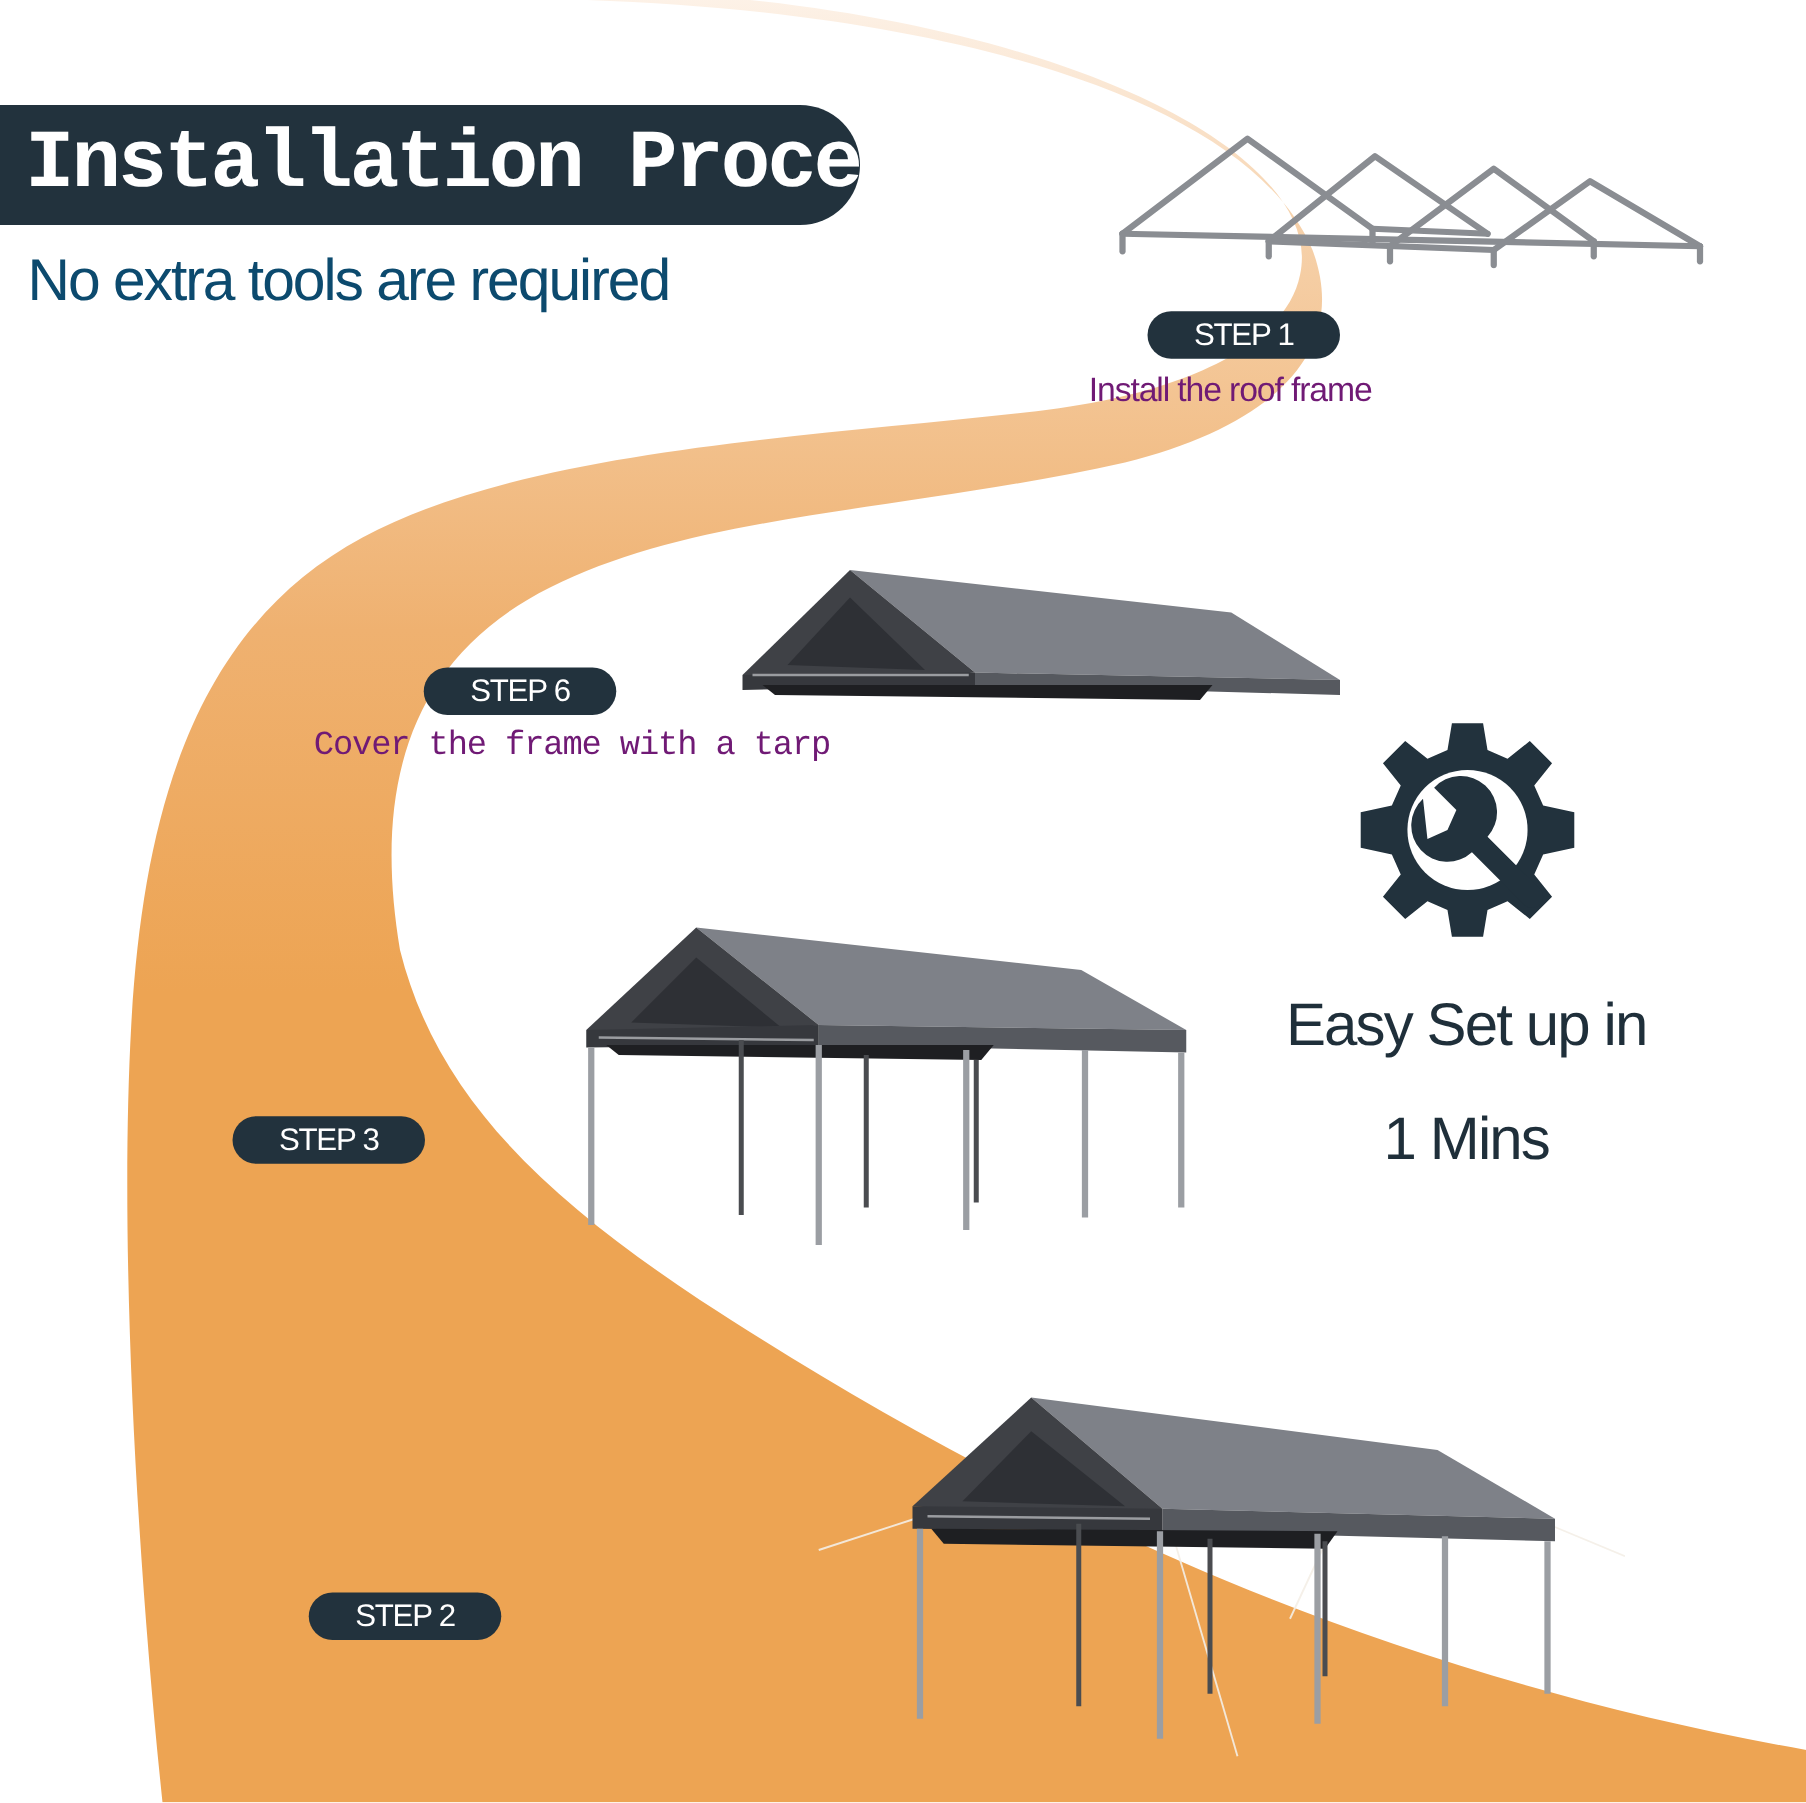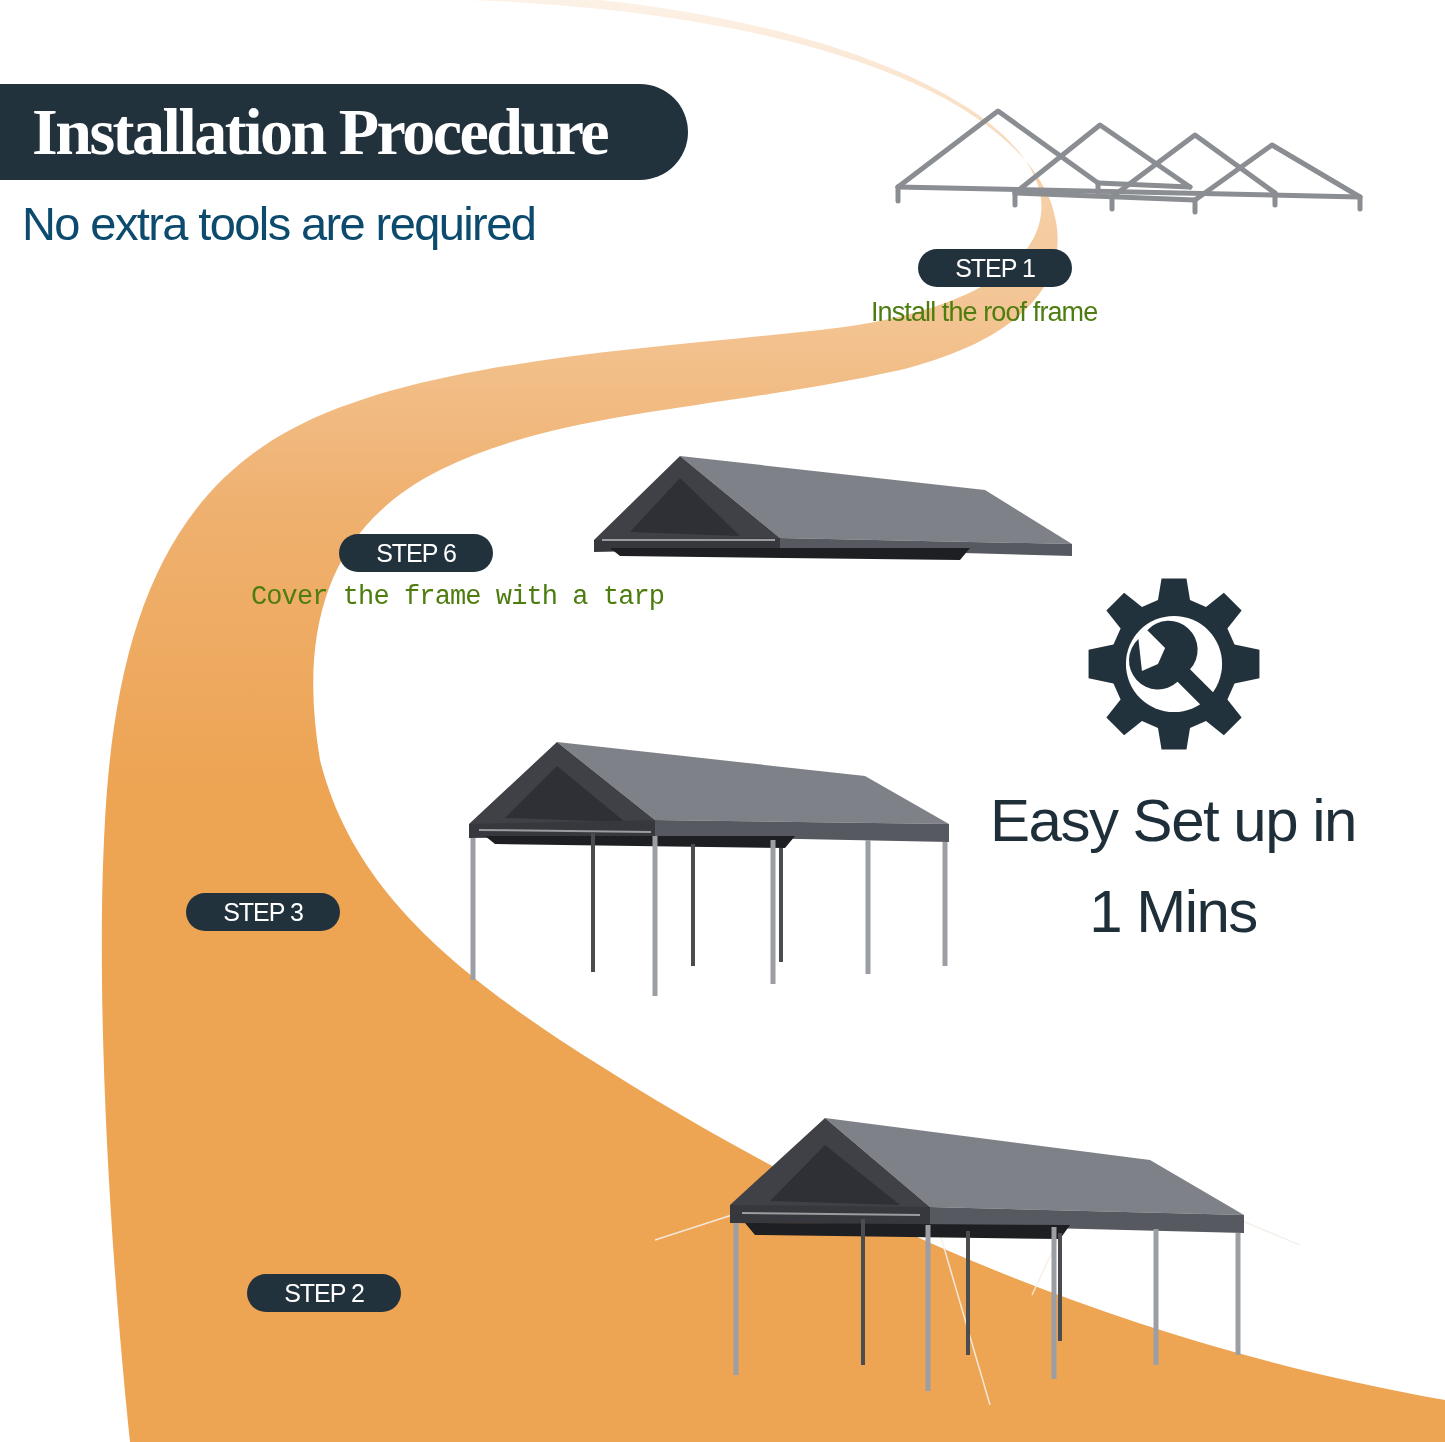--- a/index.html
+++ b/index.html
@@ -27,23 +27,23 @@
       position: absolute;
       left: 0;
       top: 84px;
       width: 688px;
       height: 96px;
       background: #22323d;
       border-radius: 0 48px 48px 0;
     }
     .title-text {
       position: absolute;
-      left: 32px;
+      left: 20px;
       top: 92px;
-      font-family: Liberation Serif, serif;
+      font-family: Liberation Mono, monospace;
       font-weight: bold;
       font-size: 66px;
       letter-spacing: -2.5px;
       line-height: 80px;
       color: #ffffff;
       white-space: nowrap;
     }
     .subtitle {
       position: absolute;
       left: 22px;
@@ -66,37 +66,37 @@
       letter-spacing: -1px;
       line-height: 38px;
       text-align: center;
       white-space: nowrap;
     }
     .step-desc {
       position: absolute;
       font-size: 27px;
       letter-spacing: -0.9px;
       line-height: 32px;
-      color: #4d7c0f;
+      color: #701a75;
       white-space: nowrap;
       text-align: right;
     }
     .illustration {
       position: absolute;
     }
     .gear-icon {
       position: absolute;
       left: 1085px;
       top: 575px;
       width: 178px;
       height: 178px;
     }
     .promo-line {
       position: absolute;
-      font-size: 60px;
+      font-size: 48px;
       letter-spacing: -1.5px;
       line-height: 70px;
       color: #1f2f3a;
       white-space: nowrap;
       text-align: center;
     }
   </style>
 </head>
 <body>
 

